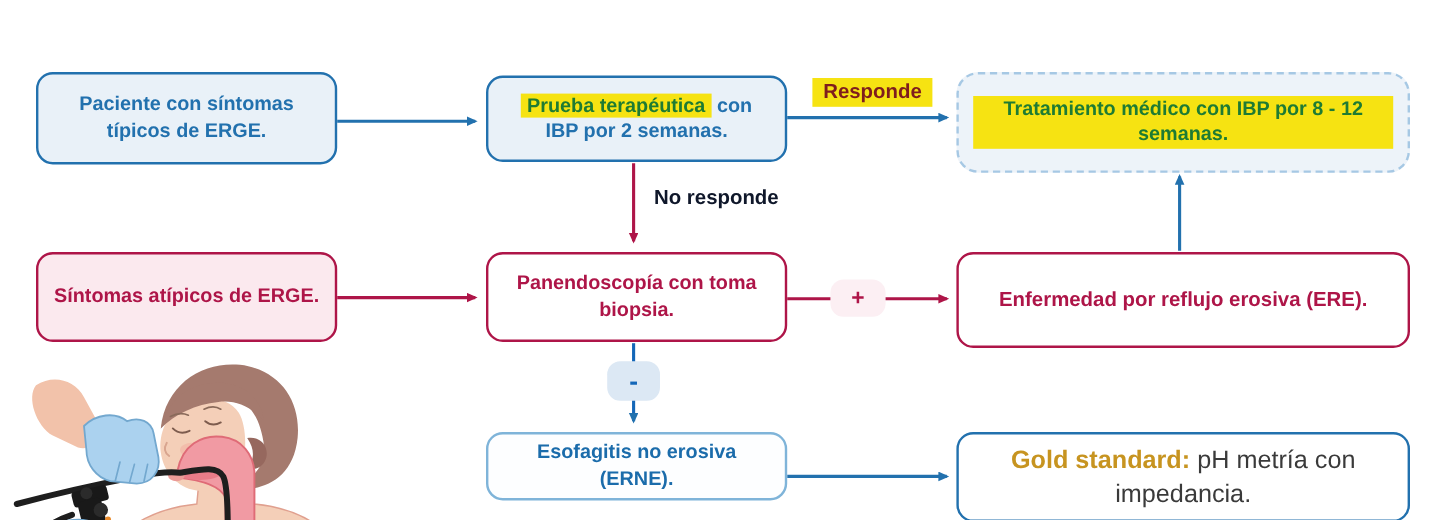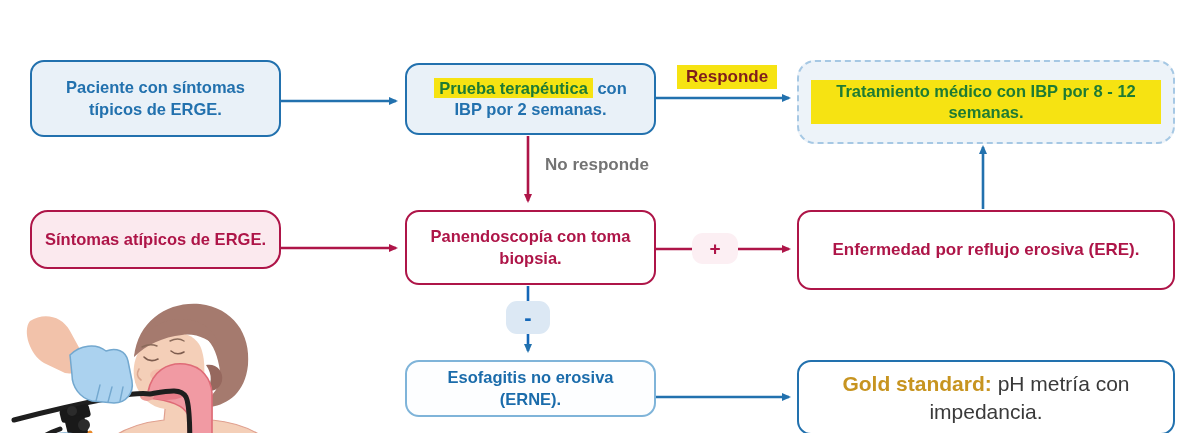--- a/index.html
+++ b/index.html
@@ -19,21 +19,21 @@
   .box.blue-solid  { background:#e9f1f8; border:2px solid #2271ae; color:#2271ae; }
   .box.blue-dashed { background:#edf3f9; border:2px dashed #a6c8e4; border-radius:18px; }
   .box.red-fill    { background:#fbe9ee; border:2.5px solid #ae1548; color:#ae1548; }
   .box.red-line    { background:#ffffff; border:2.5px solid #ae1548; color:#ae1548; }
   .box.lightblue-line { background:#fdfeff; border:2px solid #7fb4d9; color:#1b6cab; }
   .box.blue-line   { background:#ffffff; border:2px solid #2271ae; color:#3a3a3a; font-weight:400; font-size:21px; }
   .hl-green { background:#f6e312; color:#1e7b33; padding:1px 5px; }
   .gold-bold { color:#c79420; font-weight:700; }
   .flow-label { position:absolute; z-index:3; font-weight:700; font-size:17px; white-space:nowrap; }
   .label-responde { background:#f6e312; color:#7f1d1d; padding:2px 9px; }
-  .label-noresponde { color:#737373; }
+  .label-noresponde { color:#0f172a; }
   .badge {
     position:absolute; z-index:3; display:flex; align-items:center; justify-content:center;
     border-radius:11px; font-weight:700;
   }
   .badge-plus  { background:#fceff3; color:#ae1548; font-size:19px; }
   .badge-minus { background:#dce8f4; color:#1467b8; font-size:22px; }
   .illustration { position:absolute; left:0; top:255px; width:330px; height:178px; z-index:1; }
 </style>
 </head>
 <body>
@@ -69,21 +69,21 @@
   </div>
 
   <div class="box blue-dashed" style="left:797px; top:22px; width:378px; height:84px;">
     <span class="hl-green">Tratamiento médico con IBP por 8 - 12 semanas.</span>
   </div>
 
   <div class="flow-label label-responde" style="left:677px; top:27px;">Responde</div>
 
   <div class="flow-label label-noresponde" style="left:545px; top:117px;">No responde</div>
 
-  <div class="box red-fill" style="left:30px; top:172px; width:251px; height:59px;border-radius:18px;">
+  <div class="box red-fill" style="left:30px; top:172px; width:251px; height:75px;">
     <span>Síntomas atípicos de ERGE.</span>
   </div>
 
   <div class="box red-line" style="left:405px; top:172px; width:251px; height:75px;">
     <span>Panendoscopía con toma biopsia.</span>
   </div>
 
   <div class="box red-line" style="left:797px; top:172px; width:378px; height:80px; font-size:17px; padding:6px 6px;">
     <span>Enfermedad por reflujo erosiva (ERE).</span>
   </div>

